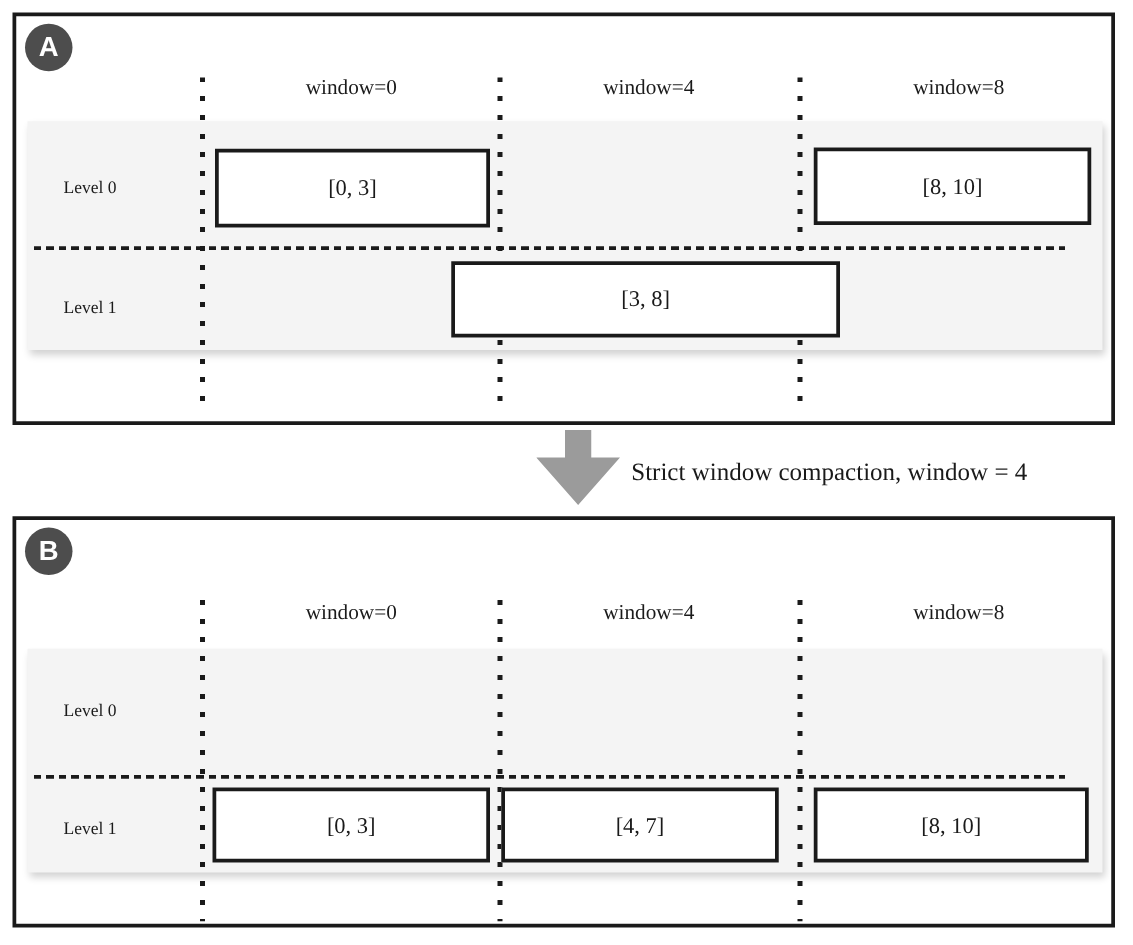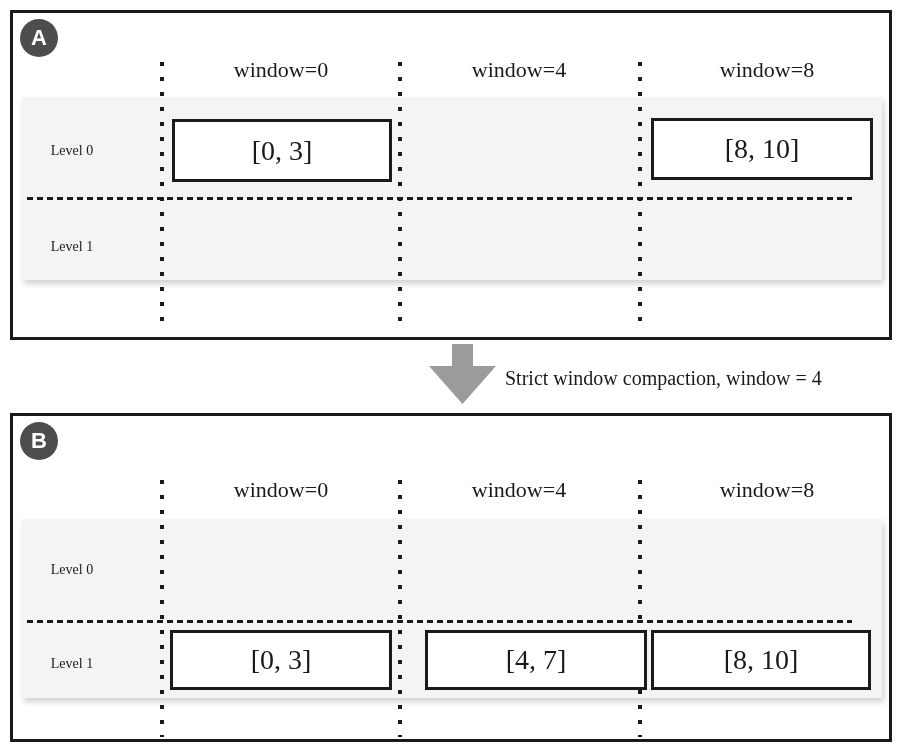--- a/index.html
+++ b/index.html
@@ -41,21 +41,21 @@
     font-size: 22px;
     display: flex; align-items: center; justify-content: center;
     z-index: 5;
   }
 
   .col-header {
     position: absolute;
     width: 238px; height: 26px;
     line-height: 26px;
     text-align: center;
-    font-size: 22px;
+    font-size: 17px;
     z-index: 3;
     white-space: nowrap;
   }
   .col-1 { left: 149px; }
   .col-2 { left: 387px; }
   .col-3 { left: 635px; }
   #panel-a .col-header { top: 44px; }
   #panel-b .col-header { top: 61px; }
 
   .vdots {
@@ -101,29 +101,29 @@
   #panel-a .row-0 { top: 125px; }
   #panel-a .row-1 { top: 221px; }
   #panel-b .row-0 { top: 141px; }
   #panel-b .row-1 { top: 235px; }
 
   .sstable {
     position: absolute;
     border: 3px solid var(--line);
     background: var(--box-fill);
     display: flex; align-items: center; justify-content: center;
-    font-size: 28px;
+    font-size: 18px;
     z-index: 4;
     white-space: nowrap;
   }
   .a-box-03  { left: 159px; top: 106px; width: 214px; height: 57px; }
   .a-box-810 { left: 638px; top: 105px; width: 216px; height: 56px; }
   .a-box-38  { left: 348px; top: 196px; width: 305px; height: 55px; }
   .b-box-03  { left: 157px; top: 214px; width: 216px; height: 54px; }
-  .b-box-47  { left: 412px; top: 214px; width: 216px; height: 54px; }
+  .b-box-47  { left: 388px; top: 214px; width: 216px; height: 54px; }
   .b-box-810 { left: 638px; top: 214px; width: 214px; height: 54px; }
 
   .transition-arrow {
     position: absolute;
     left: 429px; top: 344px;
     width: 67px; height: 60px;
     color: var(--arrow);
     z-index: 1;
   }
   .transition-label {
@@ -152,20 +152,21 @@
     <div class="vdots v-2"></div>
     <div class="vdots v-3"></div>
 
     <div class="hdash"></div>
 
     <div class="row-label row-0">Level 0</div>
     <div class="row-label row-1">Level 1</div>
 
     <div class="sstable a-box-03">[0, 3]</div>
     <div class="sstable a-box-810">[8, 10]</div>
+    <div class="sstable a-box-38">[3, 8]</div>
   </div>
 
   <div class="transition-arrow">
     <svg width="67" height="60" viewBox="0 0 67 60" xmlns="http://www.w3.org/2000/svg" aria-hidden="true">
       <polygon points="23,0 44,0 44,22 67,22 33.5,60 0,22 23,22" fill="currentColor"></polygon>
     </svg>
   </div>
   <div class="transition-label">Strict window compaction, window = 4</div>
 
   <div class="panel" id="panel-b">

